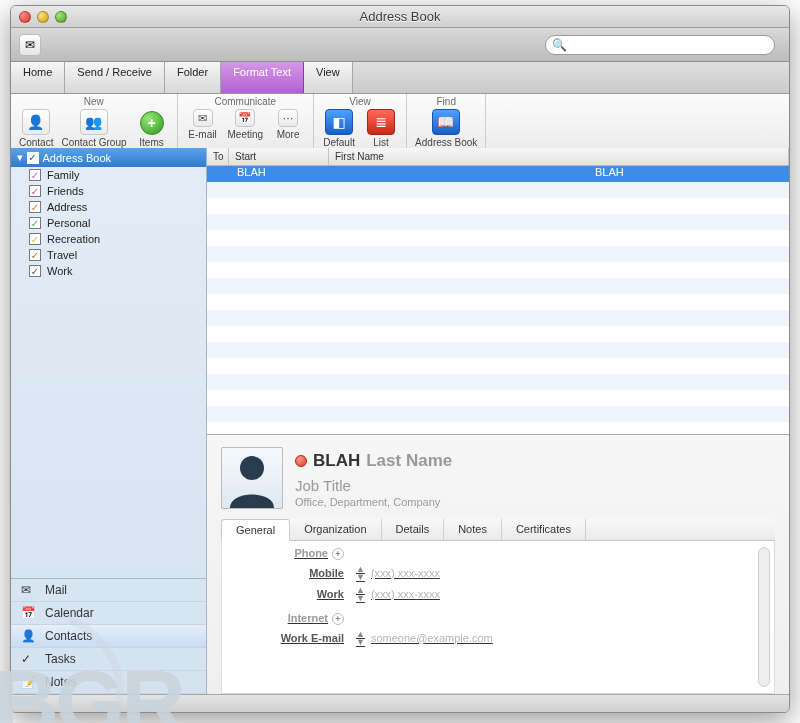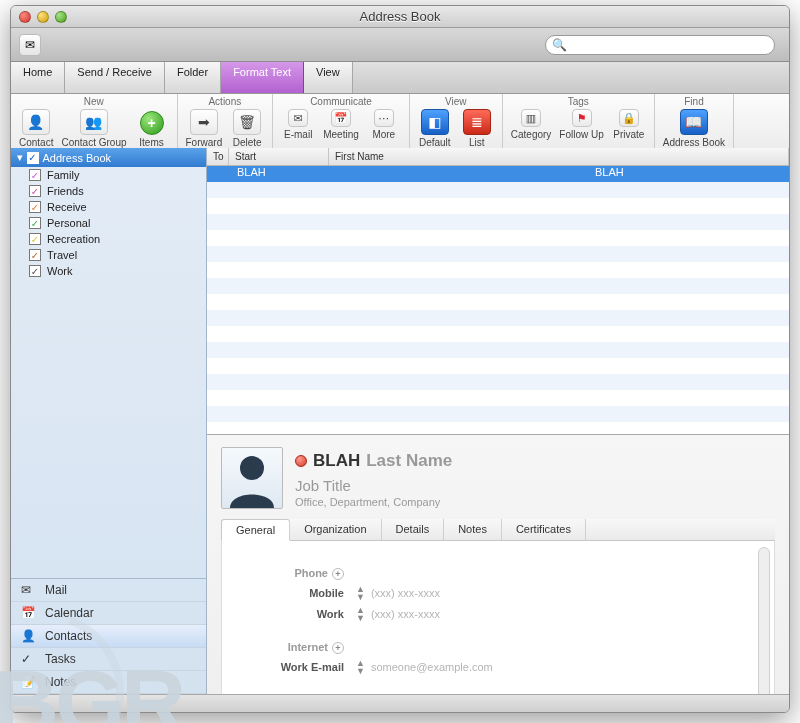--- a/index.html
+++ b/index.html
@@ -61,21 +61,21 @@
   .avatar svg { width:52px; height:58px; }
   .cardtitle { padding-top:4px; }
   .cname { font-size:17px; color:#999; font-weight:bold; display:flex; align-items:center; gap:6px;}
   .cname .first { color:#333; }
   .statusdot { width:12px; height:12px; border-radius:50%; background:radial-gradient(circle at 35% 30%, #ff9a8f, #d23e2a); border:1px solid #aa2815; }
   .cjob { font-size:15px; color:#9a9a9a; margin-top:6px; }
   .corg { font-size:11px; color:#9a9a9a; margin-top:2px; }
   .dtabs { margin-top:10px; height:22px; display:flex; border-bottom:1px solid #c8c8c8; background:linear-gradient(#f8f8f8,#eaeaea); font-size:11px; }
   .dtab { padding:0 14px; line-height:21px; border-right:1px solid #cfcfcf; color:#333; }
   .dtab.active { background:#fff; border-top:1px solid #c8c8c8; border-left:1px solid #c8c8c8; border-bottom:1px solid #fff; margin-bottom:-1px; border-radius:3px 3px 0 0; }
-  .detailbody { flex:1; background:#fff; border:1px solid #dcdcdc; border-top:none; padding:26px 18px; font-size:11px; color:#333; position:relative; }
+  .detailbody { flex:1; background:#fff; border:1px solid #dcdcdc; border-top:none; padding:6px 18px; font-size:11px; color:#333; position:relative;text-decoration:underline; }
   .drow { display:flex; align-items:center; margin-bottom:5px; }
   .dlabel { width:110px; text-align:right; color:#555; font-weight:bold; padding-right:6px; }
   .dlabel.sec { color:#9a9a9a; font-weight:bold; }
   .dval { color:#b5b5b5; }
   .plus { display:inline-block; width:12px; height:12px; border:1px solid #bbb; border-radius:50%; margin-left:4px; font-size:9px; line-height:10px; text-align:center; color:#888; }
   .updn { display:inline-block; margin:0 6px; color:#888; font-size:9px; line-height:8px; }
   .vscroll { position:absolute; right:4px; top:6px; bottom:6px; width:12px; background:#eee; border:1px solid #cfcfcf; border-radius:6px; }
   .statusbar { position:absolute; left:0; right:0; bottom:0; height:18px; background:linear-gradient(#e4e4e4,#cfcfcf); border-top:1px solid #a8a8a8; }
   .watermark { position:absolute; left:-6px; bottom:-32px; font-size:90px; font-weight:700; color:#c9d4dd; letter-spacing:-4px; font-family: Arial, sans-serif; z-index:50; opacity:.9; pointer-events:none; }
   .watermark .arc { position:absolute; width:160px; height:160px; border:8px solid #c9d4dd; border-radius:50%; border-left-color:transparent; border-top-color:transparent; top:-40px; left:-30px; transform:rotate(-25deg); opacity:.4; }
@@ -122,33 +122,20 @@
             <div class="ricon">👥</div>
             <span>Contact Group</span>
           </div>
         <div class="ritem">
             <div class="ricon greencircle">+</div>
             <span>Items</span>
           </div>
       </div>
     </div>
     <div class="rgroup">
-      <div class="grptitle">Actions</div>
-      <div class="ritems">
-        <div class="ritem">
-            <div class="ricon">➡︎</div>
-            <span>Forward</span>
-          </div>
-        <div class="ritem">
-            <div class="ricon">🗑</div>
-            <span>Delete</span>
-          </div>
-      </div>
-    </div>
-    <div class="rgroup">
       <div class="grptitle">Communicate</div>
       <div class="ritems">
         <div class="ritem">
             <div class="ricon small">✉︎</div>
             <span>E-mail</span>
           </div>
         <div class="ritem">
             <div class="ricon small">📅</div>
             <span>Meeting</span>
           </div>
@@ -161,37 +148,20 @@
     <div class="rgroup">
       <div class="grptitle">View</div>
       <div class="ritems">
         <div class="ritem">
             <div class="ricon blue" style="color:#fff;">◧</div>
             <span>Default</span>
           </div>
         <div class="ritem">
             <div class="ricon red" style="color:#fff;">≣</div>
             <span>List</span>
-          </div>
-      </div>
-    </div>
-    <div class="rgroup">
-      <div class="grptitle">Tags</div>
-      <div class="ritems">
-        <div class="ritem">
-            <div class="ricon small">▥</div>
-            <span>Category</span>
-          </div>
-        <div class="ritem">
-            <div class="ricon small" style="color:#d23;">⚑</div>
-            <span>Follow Up</span>
-          </div>
-        <div class="ritem">
-            <div class="ricon small">🔒</div>
-            <span>Private</span>
           </div>
       </div>
     </div>
     <div class="rgroup">
       <div class="grptitle">Find</div>
       <div class="ritems">
         <div class="ritem">
             <div class="ricon blue" style="color:#fff;">📖</div>
             <span>Address Book</span>
           </div>
@@ -210,21 +180,21 @@
           <div class="grouprow">
             <span class="cb" style="color:#c55bd4;">✓</span>
             <span>Family</span>
           </div>
           <div class="grouprow">
             <span class="cb" style="color:#d14aa0;">✓</span>
             <span>Friends</span>
           </div>
           <div class="grouprow">
             <span class="cb" style="color:#e07a2e;">✓</span>
-            <span>Receive</span>
+            <span>Address</span>
           </div>
           <div class="grouprow">
             <span class="cb" style="color:#3fae4a;">✓</span>
             <span>Personal</span>
           </div>
           <div class="grouprow">
             <span class="cb" style="color:#d8c13a;">✓</span>
             <span>Recreation</span>
           </div>
           <div class="grouprow">
@@ -324,21 +294,21 @@
           <div class="drow">
               <div class="dlabel">Mobile</div>
               <span class="updn">▲<br>▼</span>
               <div class="dval">(xxx) xxx-xxxx</div>
             </div>
           <div class="drow">
               <div class="dlabel">Work</div>
               <span class="updn">▲<br>▼</span>
               <div class="dval">(xxx) xxx-xxxx</div>
             </div>
-          <div class="drow" style="margin-top:19px;">
+          <div class="drow" style="margin-top:10px;">
               <div class="dlabel sec"><span>Internet</span><span class="plus">+</span></div>
             </div>
           <div class="drow">
               <div class="dlabel">Work E-mail</div>
               <span class="updn">▲<br>▼</span>
               <div class="dval">someone@example.com</div>
             </div>
           <div class="vscroll"></div>
         </div>
       </div>

